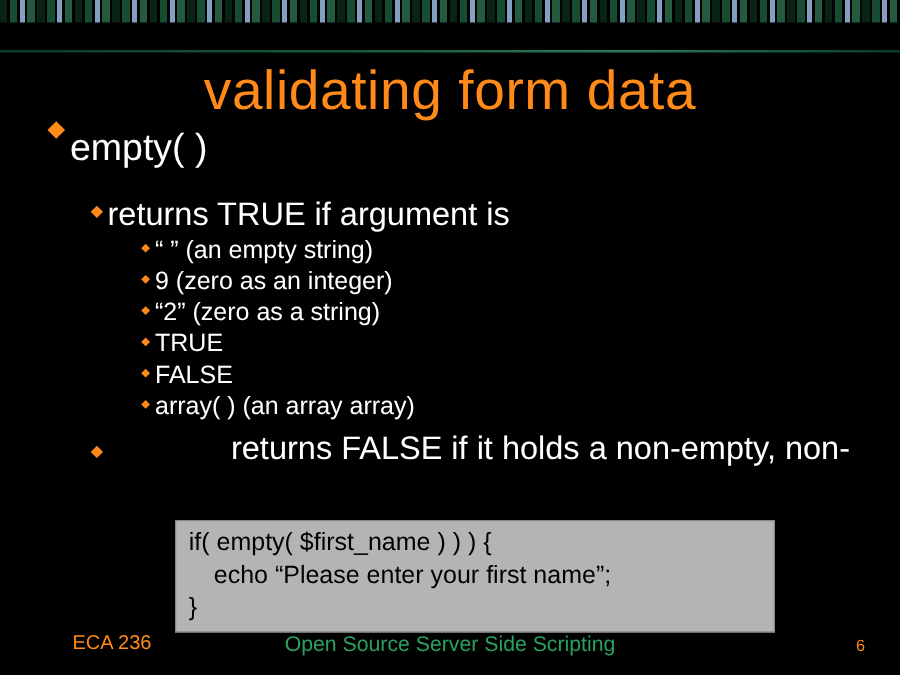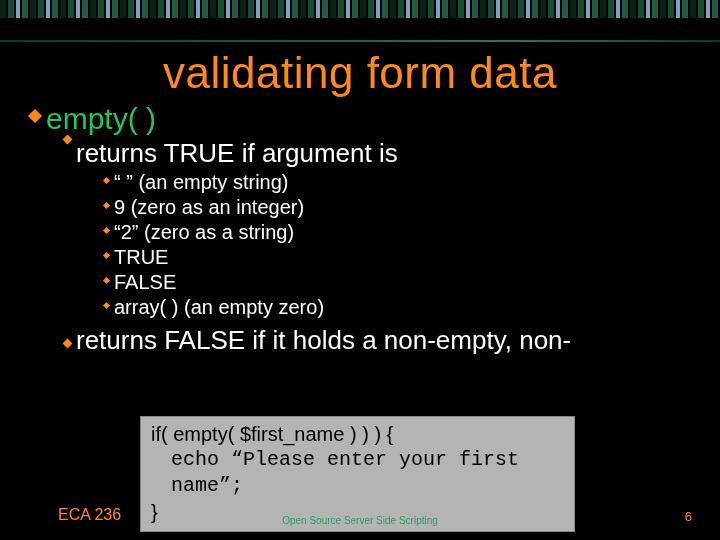--- a/index.html
+++ b/index.html
@@ -23,21 +23,21 @@
   }
   .thin-line {
     height: 2px;
     width: 100%;
     background: linear-gradient(90deg, #0a3a2a, #1a5a3a 40%, #2a7a5a 70%, #0a3a2a);
     margin-top: 22px;
   }
 
   .slide {
     position: relative;
-    padding: 0 30px;
+    padding: 0 40px;
   }
 
   .title {
     font-family: Impact, "Arial Black", sans-serif;
     font-weight: 400;
     font-stretch: condensed;
     letter-spacing: 0.5px;
     font-size: 44px;
     color: #ff8a1a;
     text-align: center;
@@ -64,82 +64,83 @@
   }
   .diamond.tiny {
     width: 5px;
     height: 5px;
     top: -2px;
     margin-right: 5px;
   }
 
   .lvl1 {
     font-size: 30px;
-    color: #22c55e;
+    color: #ffffff;
     margin-left: 0;
     display: flex;
-    align-items: center;
+    align-items: flex-start;
   }
   .lvl2 {
     font-size: 26px;
     color: #fff;
     margin-left: 34px;
-    margin-top: 2px;
-    display: flex;
-    align-items: flex-start;
+    margin-top: 20px;
+    display: flex;
+    align-items: center;
   }
   .lvl3 {
     font-size: 20px;
     color: #fff;
     margin-left: 74px;
     margin-top: 1px;
     display: flex;
     align-items: center;
     line-height: 1.2;
   }
 
   .block-wrap {
     margin-top: 6px;
     margin-left: 34px;
     display: flex;
     align-items: baseline;
+    justify-content: space-between;
   }
   .block-text {
     font-size: 26px;
     color: #fff;
   }
 
   .code-box {
     position: absolute;
     left: 140px;
     top: 416px;
-    width: 435px;
+    width: 480px;
     background: #b4b4b4;
     color: #000;
     border: 1px solid #888;
     font-size: 20px;
     line-height: 1.3;
     padding: 4px 10px 6px 10px;
     font-family: Arial, Helvetica, sans-serif;
   }
-  .code-box .indent { margin-left: 20px; font-family: Liberation Mono, monospace; }
+  .code-box .indent { margin-left: 20px; }
 
   .footer-left {
     position: absolute;
     left: 58px;
     bottom: 16px;
     font-size: 16px;
     color: #ff8a1a;
   }
   .footer-center {
     position: absolute;
     left: 50%;
     transform: translateX(-50%);
     bottom: 14px;
-    font-size: 10px;
+    font-size: 17px;
     color: #2aa060;
   }
   .footer-right {
     position: absolute;
     right: 28px;
     bottom: 16px;
     font-size: 13px;
     color: #ff8a1a;
   }
 </style>
@@ -178,21 +179,21 @@
   <div class="lvl3">
     <span class="diamond tiny"></span>
     <span>TRUE</span>
   </div>
   <div class="lvl3">
     <span class="diamond tiny"></span>
     <span>FALSE</span>
   </div>
   <div class="lvl3">
     <span class="diamond tiny"></span>
-    <span>array( )  (an empty zero)</span>
+    <span>array( )  (an array array)</span>
   </div>
 
   <div class="block-wrap">
     <span class="diamond small"></span>
     <div>
       <div class="block-text">returns FALSE if it holds a non-empty, non-</div>
     </div>
   </div>
 
 </div>

